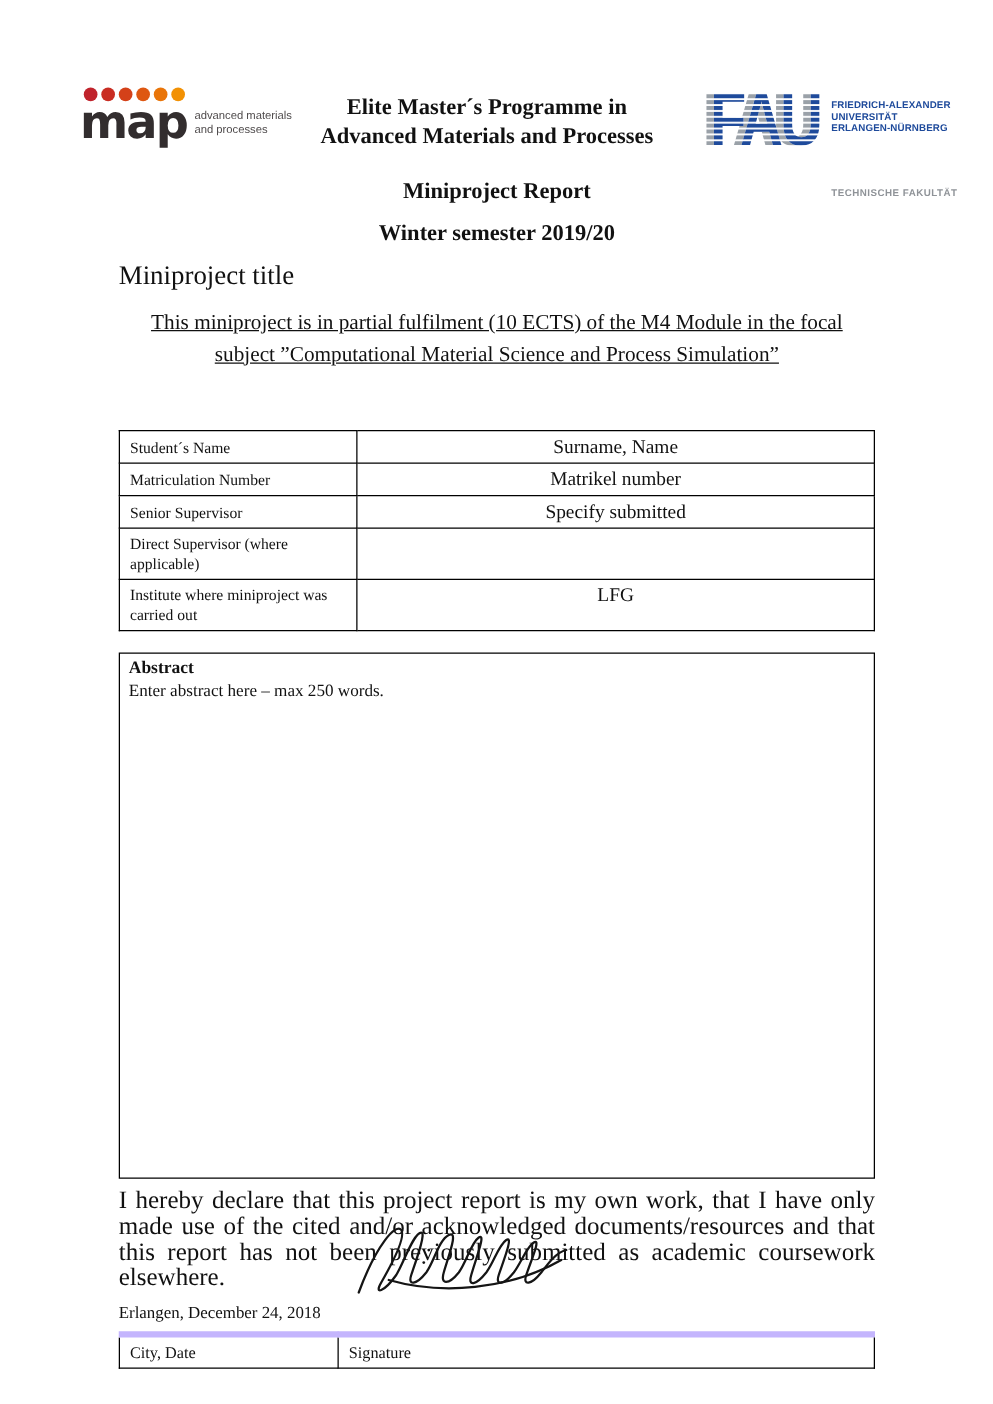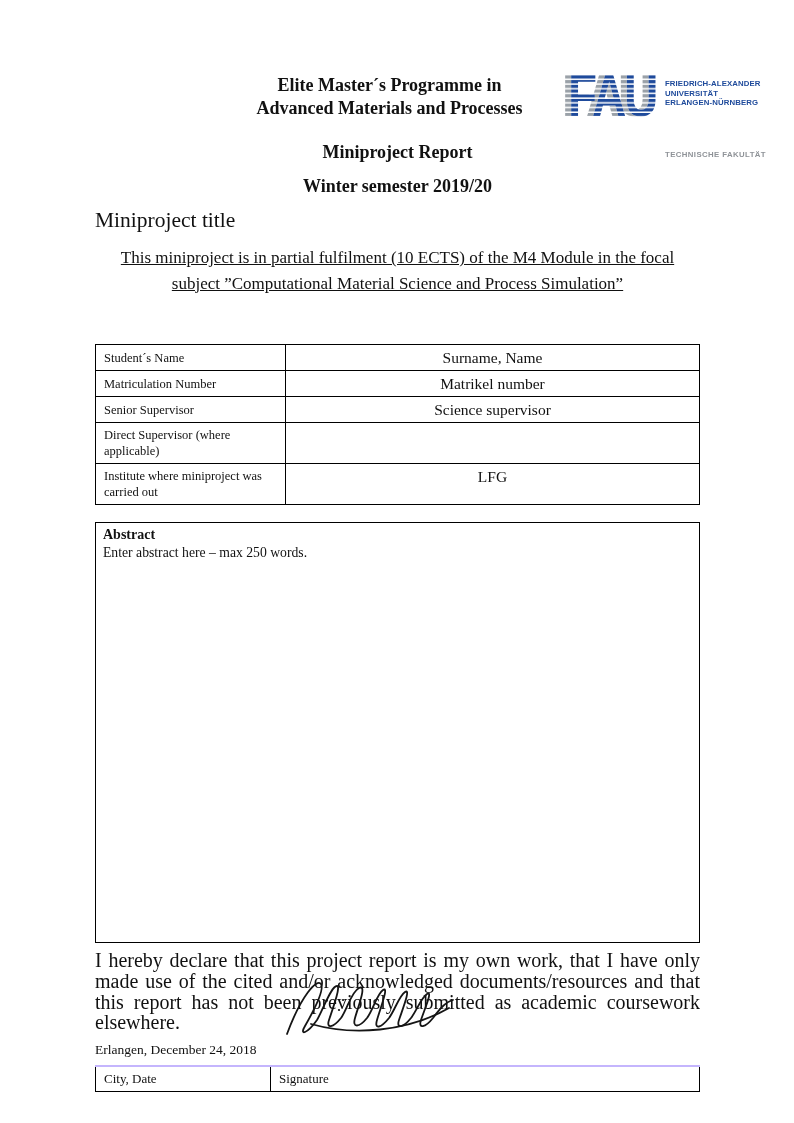--- a/index.html
+++ b/index.html
@@ -87,34 +87,51 @@
   .bottom-section { position: relative; margin-top: 7px; }
   .declaration { margin: 0; font-size: 20px; line-height: 20.8px; text-align: justify; }
   .city-date { font-size: 13.5px; line-height: 17px; margin-top: 8px; }
 
   .signature-svg { position: absolute; left: 188px; top: 26px; pointer-events: none; }
 
   .signature-table {
     margin-top: 7px;
     width: 605px;
     border-collapse: collapse;
-    border-top: 2px solid #c4b5fd;
+    border-top: 5px solid #c4b5fd;
   }
   .signature-table td {
     border: 1px solid #000;
     font-size: 13px; line-height: 16px;
     padding: 4px 8px;
   }
   .sig-col1 { width: 158px; }
 </style>
 </head>
 <body>
 
 <div class="page">
 
+  <div class="map-logo">
+    <div class="map-dots">
+      <span class="map-dot" style="background-color: rgb(192, 35, 44);"></span>
+      <span class="map-dot" style="background-color: rgb(201, 45, 34);"></span>
+      <span class="map-dot" style="background-color: rgb(212, 65, 25);"></span>
+      <span class="map-dot" style="background-color: rgb(222, 87, 17);"></span>
+      <span class="map-dot" style="background-color: rgb(233, 117, 9);"></span>
+      <span class="map-dot" style="background-color: rgb(242, 145, 4);"></span>
+    </div>
+    <div class="map-row">
+      <span class="map-word">map</span>
+      <div class="map-tagline">
+        <div>advanced materials</div>
+        <div>and processes</div>
+      </div>
+    </div>
+  </div>
 
   <div class="prog-title">
     <div>Elite Master´s Programme in</div>
     <div>Advanced Materials and Processes</div>
   </div>
 
   <div class="fau-logo">
     <svg width="97" height="56" viewBox="0 0 97 56">
       <defs>
         <pattern id="fauStripeBlue" width="8" height="4.7" patternUnits="userSpaceOnUse">
@@ -149,21 +166,21 @@
         <tr>
           <td class="label-cell">Student´s Name</td>
           <td class="value-cell">Surname, Name</td>
         </tr>
         <tr>
           <td class="label-cell">Matriculation Number</td>
           <td class="value-cell">Matrikel number</td>
         </tr>
         <tr>
           <td class="label-cell">Senior Supervisor</td>
-          <td class="value-cell">Science supervisor</td>
+          <td class="value-cell">Specify submitted</td>
         </tr>
         <tr>
           <td class="label-cell">Direct Supervisor (where applicable)</td>
           <td class="value-cell"></td>
         </tr>
         <tr>
           <td class="label-cell">Institute where miniproject was carried out</td>
           <td class="value-cell">LFG</td>
         </tr>
       </tbody>

